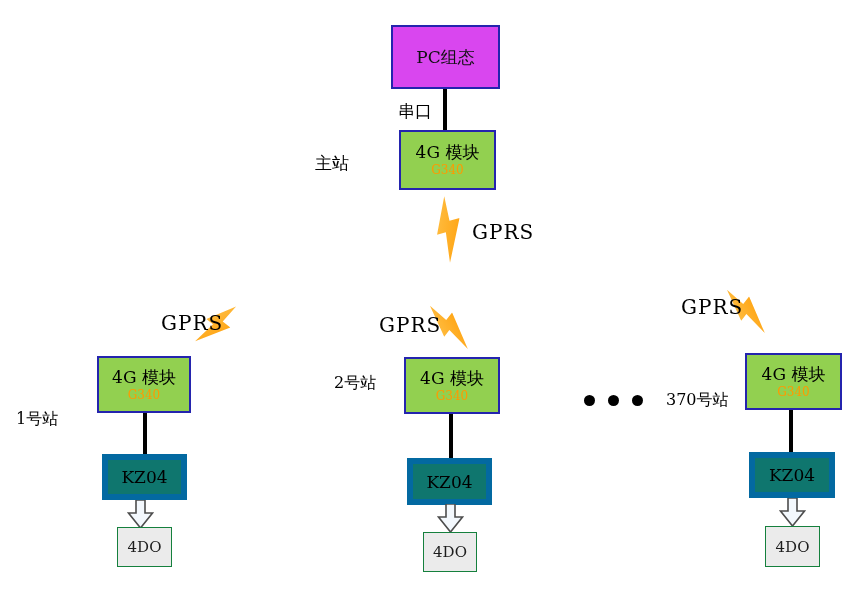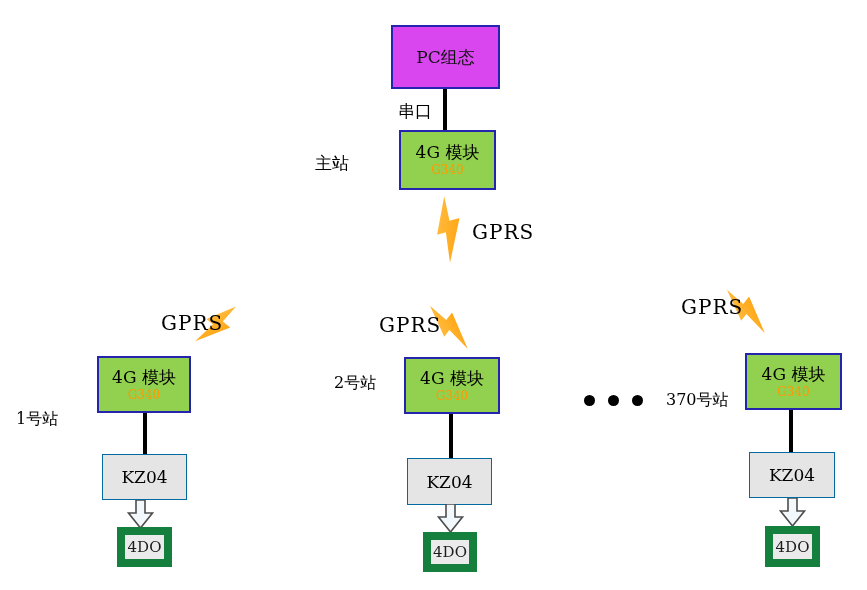--- a/index.html
+++ b/index.html
@@ -13,25 +13,25 @@
     text-align:center;
   }
   .pc-box  { left:391px; top:25px;  width:109px; height:64px; background:#d946ef; border:2px solid #2424ae; font-size:17px; color:#101010; }
   .module-box { background:#92d050; border:2px solid #2424ae;text-align:right; }
   .module-master { left:399px; top:130px; width:97px; height:60px; }
   .module-s0 { left:97px;  top:356px; width:94px; height:57px; }
   .module-s1 { left:404px; top:357px; width:96px; height:57px; }
   .module-s2 { left:745px; top:353px; width:97px; height:57px; }
   .module-line1 { font-size:17px; color:#000; line-height:1.25; white-space:pre; }
   .module-line2 { font-size:12px; color:#ff9900; line-height:1.2; }
-  .kz-box { background:#e5e5e5; border:1px solid #0369a1; font-size:17px; color:#000; }
+  .kz-box { background:#0f766e; border:6px solid #0369a1; font-size:17px; color:#000; }
   .kz-s0 { left:102px; top:454px; width:85px; height:46px; }
   .kz-s1 { left:407px; top:458px; width:85px; height:47px; }
   .kz-s2 { left:749px; top:452px; width:86px; height:46px; }
-  .do-box { background:#ebebeb; border:8px solid #15803d; font-size:15px; color:#1c1c1c; }
+  .do-box { background:#ebebeb; border:1px solid #15803d; font-size:15px; color:#1c1c1c; }
   .do-s0 { left:117px; top:527px; width:55px; height:40px; }
   .do-s1 { left:423px; top:532px; width:54px; height:40px; }
   .do-s2 { left:765px; top:526px; width:55px; height:41px; }
   .vline { position:absolute; width:4px; background:#000; }
   .vline-master { left:443px; top:89px;  height:41px; }
   .vline-s0 { left:143px; top:413px; height:41px; }
   .vline-s1 { left:449px; top:414px; height:44px; }
   .vline-s2 { left:789px; top:410px; height:42px; }
   .lbl { position:absolute; color:#000; white-space:nowrap; }
   .lbl-serial { left:398px; top:100px; font-size:17px; }

